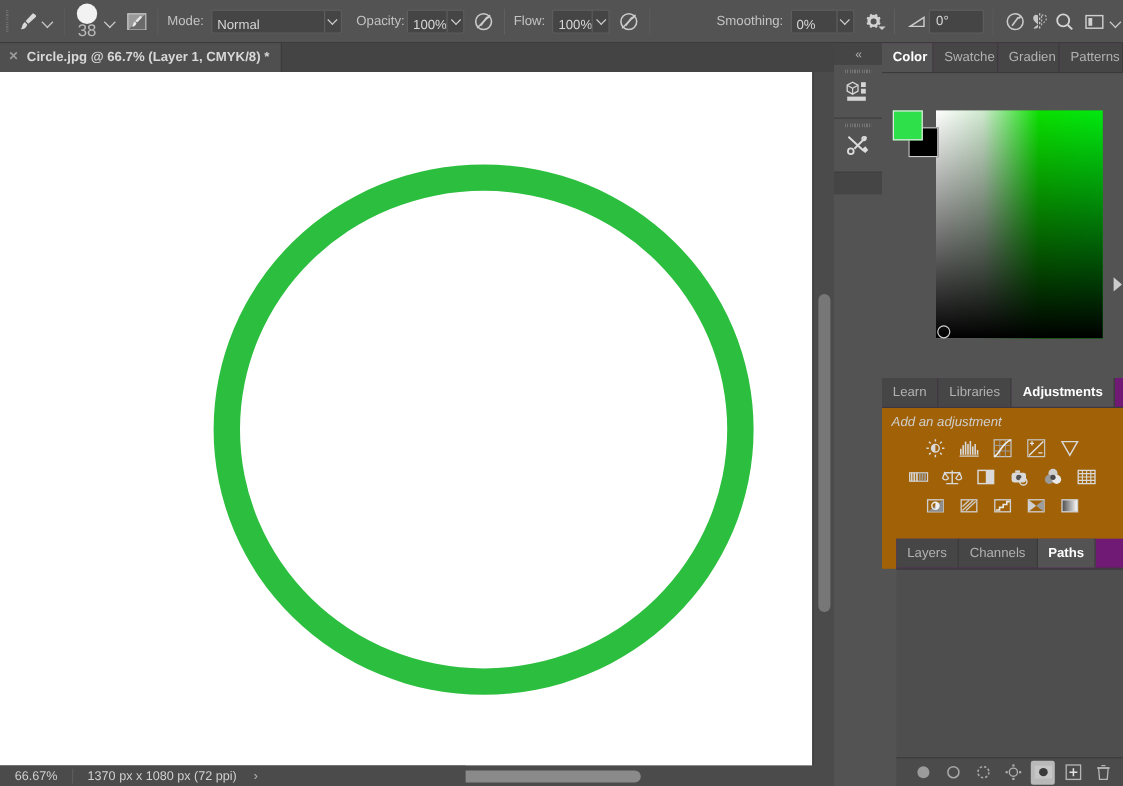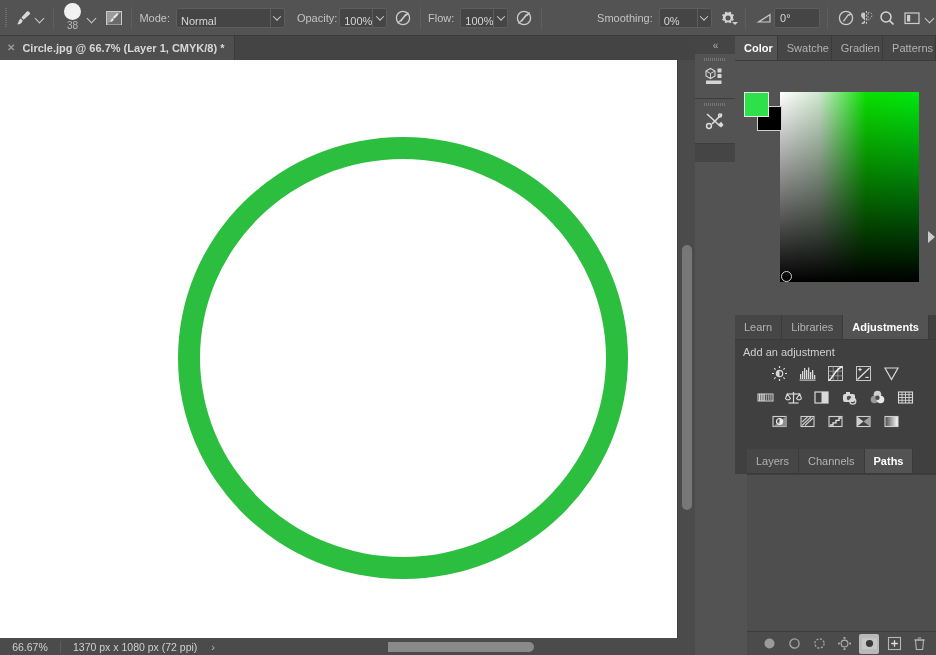--- a/index.html
+++ b/index.html
@@ -32,21 +32,21 @@
   .opt-label { color: #c3c3c3; font-size: 11px; white-space: nowrap; }
 
   .brush-preview {
     width: 26px; height: 30px; position: relative; cursor: pointer;
     display:flex; flex-direction:column; align-items:center; justify-content:flex-start;
   }
   .brush-dot {
     width: 17px; height: 17px; border-radius: 50%;
     background: #f2f2f2; margin-top: 0px;
   }
-  .brush-size-num { font-size: 10px; color: #b9b9b9; margin-top: 1px; line-height: 9px; }
+  .brush-size-num { font-size: 14px; color: #b9b9b9; margin-top: 1px; line-height: 9px; }
 
   .chev {
     width: 12px; height: 12px; position: relative; cursor: pointer; flex: 0 0 12px;
   }
   .chev::after {
     content: ""; position: absolute; left: 2px; top: 3px;
     width: 6px; height: 6px;
     border-right: 1.4px solid #c9c9c9; border-bottom: 1.4px solid #c9c9c9;
     transform: rotate(45deg);
   }
@@ -152,21 +152,21 @@
     background: repeating-linear-gradient(to right,#757575 0 1px,transparent 1px 2px);
   }
   .dock-rest {
     position:absolute; top: 126px; left:0; width:40px; height: 493px; background:#535353;
   }
 
   
   .panels { position: absolute; left: 735px; top: 36px; width: 201px; height: 619px;
             background: #535353; }
   .tabrow {
-    display: flex; height: 25px; background: #404040; align-items: stretch;
+    display: flex; height: 25px; background: #701a75; align-items: stretch;
     border-bottom: 1px solid #3a3a3a;
   }
   .ptab {
     display:flex;align-items:center; padding: 0 9px; font-size: 11px; color: #b2b2b2;
     cursor: pointer; background: #464646; border-right: 1px solid #3a3a3a;
     white-space: nowrap; overflow:hidden;
   }
   .ptab.active { background: #535353; color: #ffffff; font-weight: bold; }
 
   .color-panel { height: 254px; background: #535353; position: relative; }
@@ -193,21 +193,21 @@
   .panel-arrow {
     position:absolute; right: 0px; top: 170px; width: 8px; height: 12px;
     cursor: pointer;
   }
   .panel-arrow::after {
     content:""; position:absolute; left:0;top:0;
     border-top: 6px solid transparent; border-bottom: 6px solid transparent;
     border-left: 7px solid #cccccc;
   }
 
-  .adj-panel { background:#404040; height: 134px; position: relative; }
+  .adj-panel { background:#a16207; height: 134px; position: relative; font-style: italic; }
   .adj-title { padding: 6px 0 5px 8px; font-size: 11px; color: #cfcfcf; }
   .adj-grid { display:flex; flex-direction: column; gap: 4px; align-items:center; }
   .adj-row { display:flex; gap: 6px; justify-content:center; }
   .adj-ico {
     width: 22px; height: 20px; display:flex;align-items:center;justify-content:center;
     cursor:pointer;
   }
 
   .paths-panel { position:absolute; left:12px; top: 413px; width:201px; height: 206px;
                  background:#535353; }

